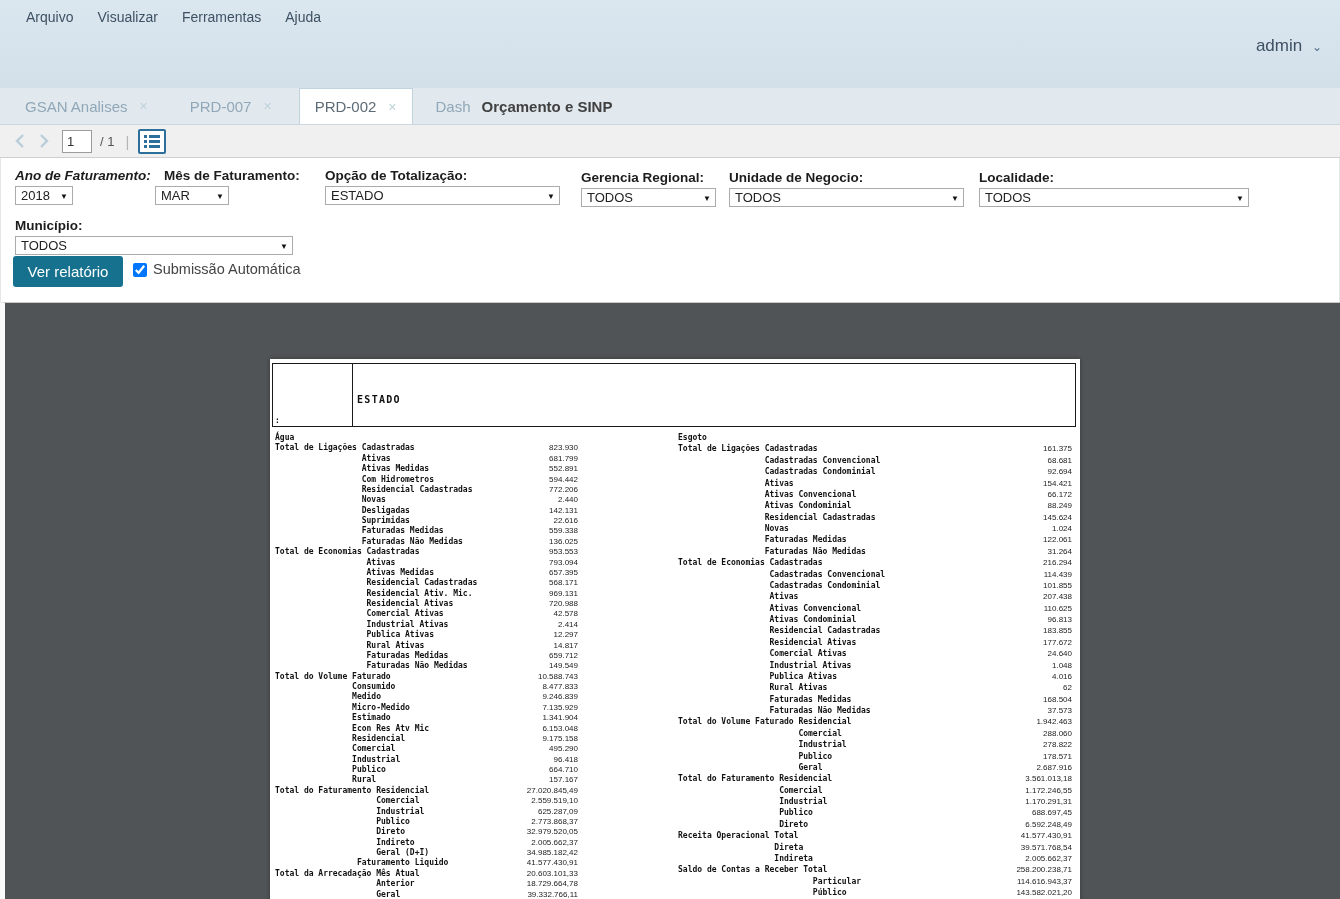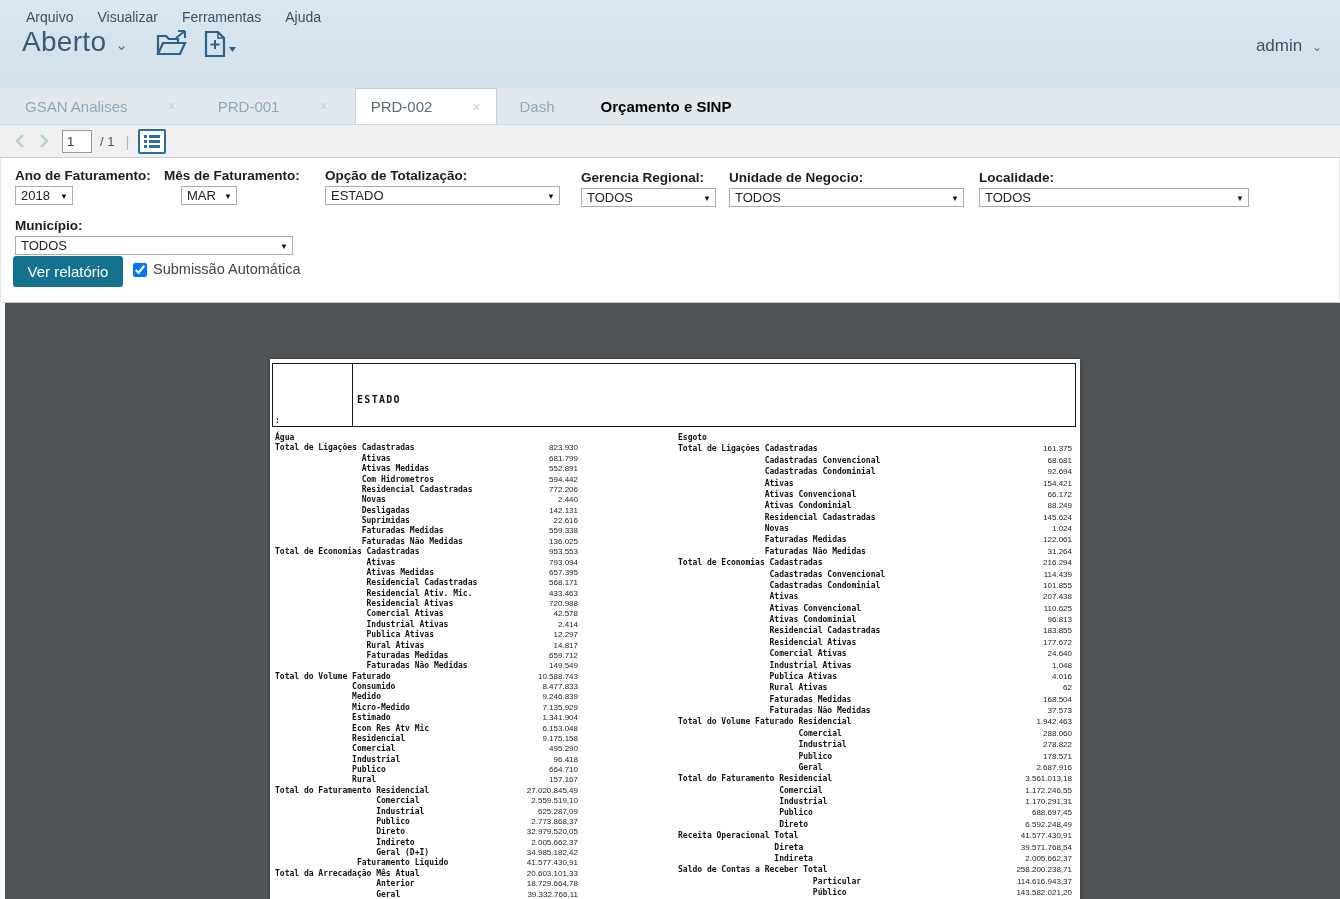--- a/index.html
+++ b/index.html
@@ -15,24 +15,24 @@
   .open-label { font-size:28px; font-weight:300; color:#3c5a77; letter-spacing:0.3px; cursor:pointer; }
   .open-caret { font-size:15px; color:#54708a; margin-left:9px; margin-top:6px; }
   .hdr-icons { display:flex; align-items:center; gap:16px; margin-left:28px; margin-top:4px; }
   .hdr-icons svg { display:block; cursor:pointer; }
   .user-box { position:absolute; right:18px; top:36px; font-size:17px; color:#3e5164; cursor:pointer; }
   .user-box .caret { font-size:12px; color:#54708a; margin-left:5px; }
 
   
   .tabbar { position:absolute; left:0; top:88px; width:1340px; height:37px;
     background:#e2e9ee; border-bottom:1px solid #ccd8e0; display:flex; align-items:stretch; padding-left:10px; }
-  .tab { display:flex; align-items:center; padding:0 15px; font-size:15px; color:#90a7b7; cursor:pointer; white-space:nowrap;gap:28px; }
+  .tab { display:flex; align-items:center; padding:0 15px; font-size:15px; color:#90a7b7; cursor:pointer; white-space:nowrap; }
   .tab .x { margin-left:12px; color:#bfd0da; font-size:14px; cursor:pointer; }
   .tab.active { background:#fff; border:1px solid #c3d3dd; border-bottom:none; color:#5c6b76; }
-  .tab .dash-bold { font-weight:bold; color:#000000; margin-left:18px; }
+  .tab .dash-bold { font-weight:bold; color:#404040; margin-left:11px; }
 
   
   .pagerbar { position:absolute; left:0; top:125px; width:1340px; height:33px;
     background:#f0f0f0; border-bottom:1px solid #cfcfcf; display:flex; align-items:center; padding-left:14px; }
   .nav-chev { width:14px; height:16px; margin-right:10px; cursor:pointer; }
   .page-input { width:30px; height:23px; border:1px solid #9b9b9b; font-size:13px; padding-left:4px; color:#333;
     font-family:"Liberation Sans",sans-serif; }
   .page-total { font-size:13px; color:#555; margin-left:8px; }
   .sep { color:#b5b5b5; font-size:15px; margin:0 9px 0 11px; }
   .toc-btn { width:28px; height:25px; background:#fff; border:2px solid #2c6f9b; border-radius:2px;
@@ -85,56 +85,33 @@
 
 <div id="app">
 
   <div class="app-header">
     <div class="menubar">
       <span class="mi">Arquivo</span>
       <span class="mi">Visualizar</span>
       <span class="mi">Ferramentas</span>
       <span class="mi">Ajuda</span>
     </div>
-    <div class="open-row">
-      <span class="open-label">Aberto</span>
-      <span class="open-caret">⌄</span>
-      <div class="hdr-icons">
-        <span>
-          <svg width="32" height="28" viewBox="0 0 32 28" fill="none" stroke="#2d6289" stroke-width="2.2">
-            <path d="M2 24 V6 h8 l3 3 h9 v4"></path>
-            <path d="M2 24 l5 -11 h22 l-5 11 z"></path>
-            <path d="M20 8 L29 1 M29 1 h-7 M29 1 v7" stroke-width="2"></path>
-          </svg>
-        </span>
-        <span style="display:flex;align-items:center;">
-          <svg width="22" height="28" viewBox="0 0 22 28" fill="none" stroke="#2d6289" stroke-width="2.2">
-            <path d="M2 26 V2 h12 l6 6 v18 z"></path>
-            <path d="M14 2 v6 h6" stroke-width="1.6"></path>
-            <path d="M11 10 v9 M6.5 14.5 h9" stroke-width="2"></path>
-          </svg>
-          <svg width="9" height="7" viewBox="0 0 9 7" style="margin-left:2px;margin-top:10px;">
-            <path d="M1 1 L4.5 6 L8 1 z" fill="#2d6289"></path>
-          </svg>
-        </span>
-      </div>
-    </div>
     <div class="user-box">
       <span>admin</span>
       <span class="caret">⌄</span>
     </div>
   </div>
 
   <div class="tabbar">
     <div class="tab">
       <span>GSAN Analises</span>
       <span class="x">×</span>
     </div>
     <div class="tab" style="margin-left:12px;">
-      <span>PRD-001</span>
+      <span>PRD-007</span>
       <span class="x">×</span>
     </div>
     <div class="tab active" style="margin-left:12px;">
       <span>PRD-002</span>
       <span class="x">×</span>
     </div>
     <div class="tab" style="margin-left:8px;">
       <span>Dash</span>
       <span class="dash-bold">Orçamento e SINP</span>
     </div>
@@ -164,28 +141,28 @@
           <span class="toc-bar"></span>
         </div>
       <div class="toc-line">
           <span class="toc-dot"></span>
           <span class="toc-bar"></span>
         </div>
     </div>
   </div>
 
   <div class="filters">
-    <span class="flabel" style="left:14px;top:10px;">Ano de Faturamento:</span>
+    <span class="flabel" style="left:14px;top:10px;font-style:italic;">Ano de Faturamento:</span>
     <div class="fselect" style="left:14px;top:28px;width:58px;">
       <span>2018</span>
         <span class="arrow">▼</span>
     </div>
 
     <span class="flabel" style="left:163px;top:10px;">Mês de Faturamento:</span>
-    <div class="fselect" style="left:180px;top:28px;width:56px;">
+    <div class="fselect" style="left:154px;top:28px;width:74px;">
       <span>MAR</span>
         <span class="arrow">▼</span>
     </div>
 
     <span class="flabel" style="left:324px;top:10px;">Opção de Totalização:</span>
     <div class="fselect" style="left:324px;top:28px;width:235px;">
       <span>ESTADO</span>
         <span class="arrow">▼</span>
     </div>
 
@@ -287,21 +264,21 @@
           <div class="rrow">
             <span class="rl">                   Ativas Medidas</span>
             <span class="rv">657.395</span>
           </div>
           <div class="rrow">
             <span class="rl">                   Residencial Cadastradas</span>
             <span class="rv">568.171</span>
           </div>
           <div class="rrow">
             <span class="rl">                   Residencial Ativ. Mic.</span>
-            <span class="rv">433.463</span>
+            <span class="rv">969.131</span>
           </div>
           <div class="rrow">
             <span class="rl">                   Residencial Ativas</span>
             <span class="rv">720.988</span>
           </div>
           <div class="rrow">
             <span class="rl">                   Comercial Ativas</span>
             <span class="rv">42.578</span>
           </div>
           <div class="rrow">

